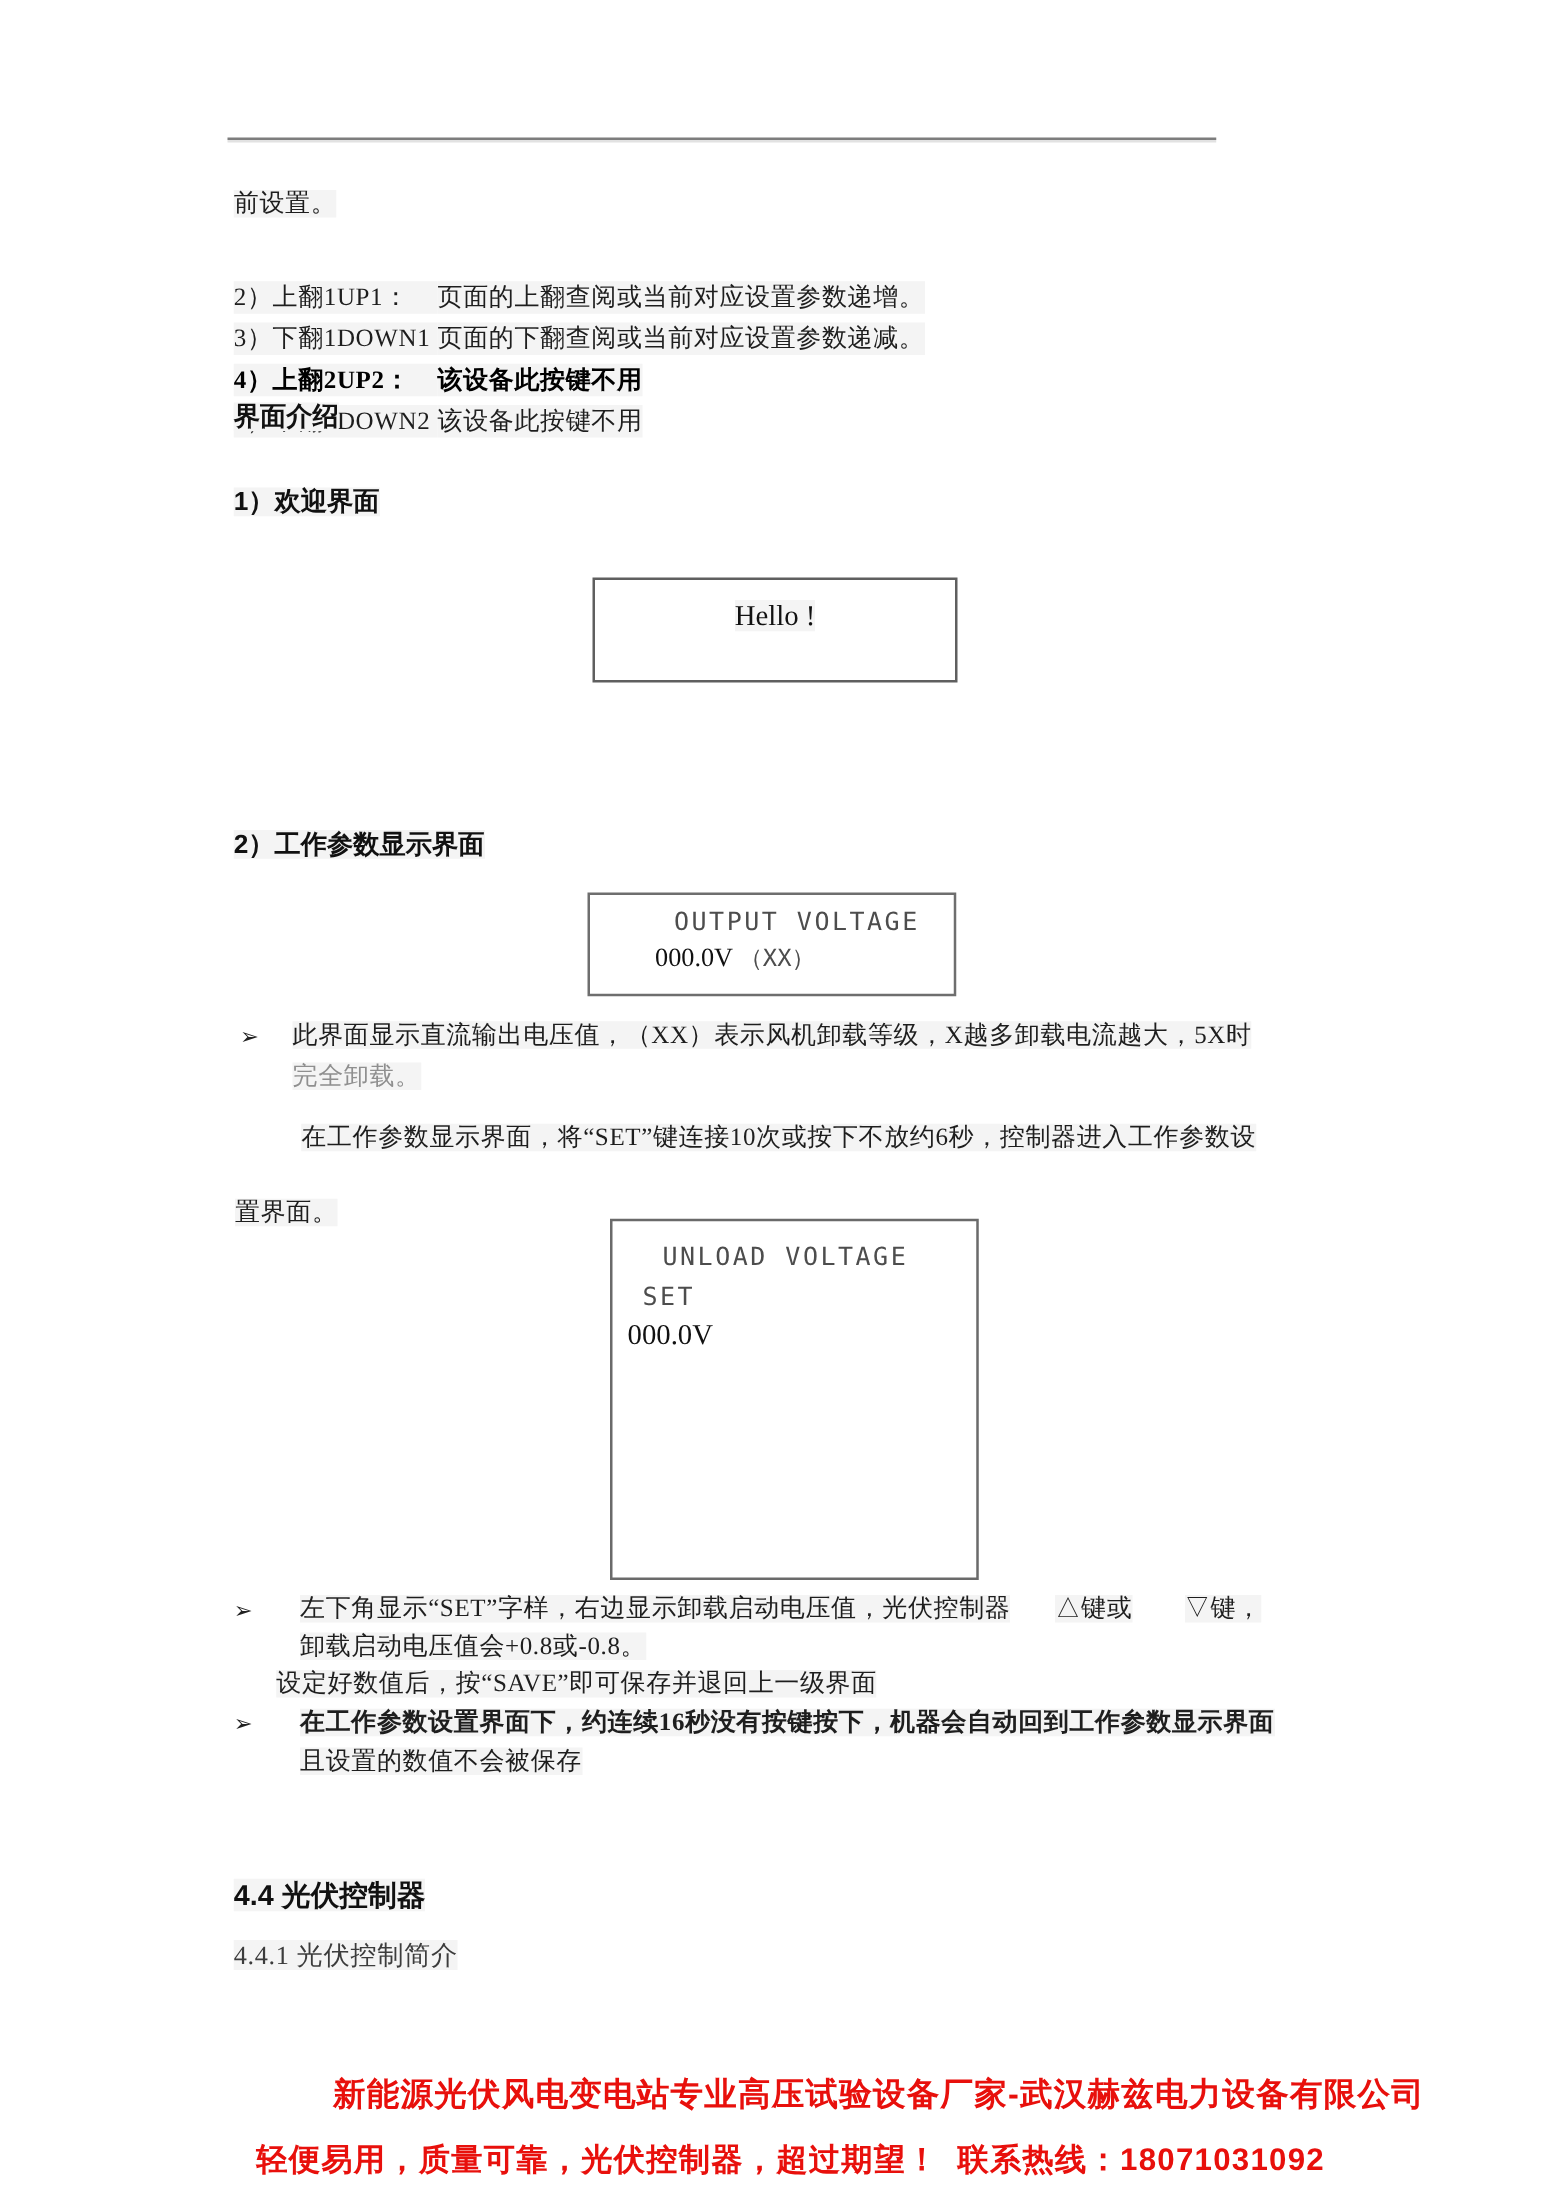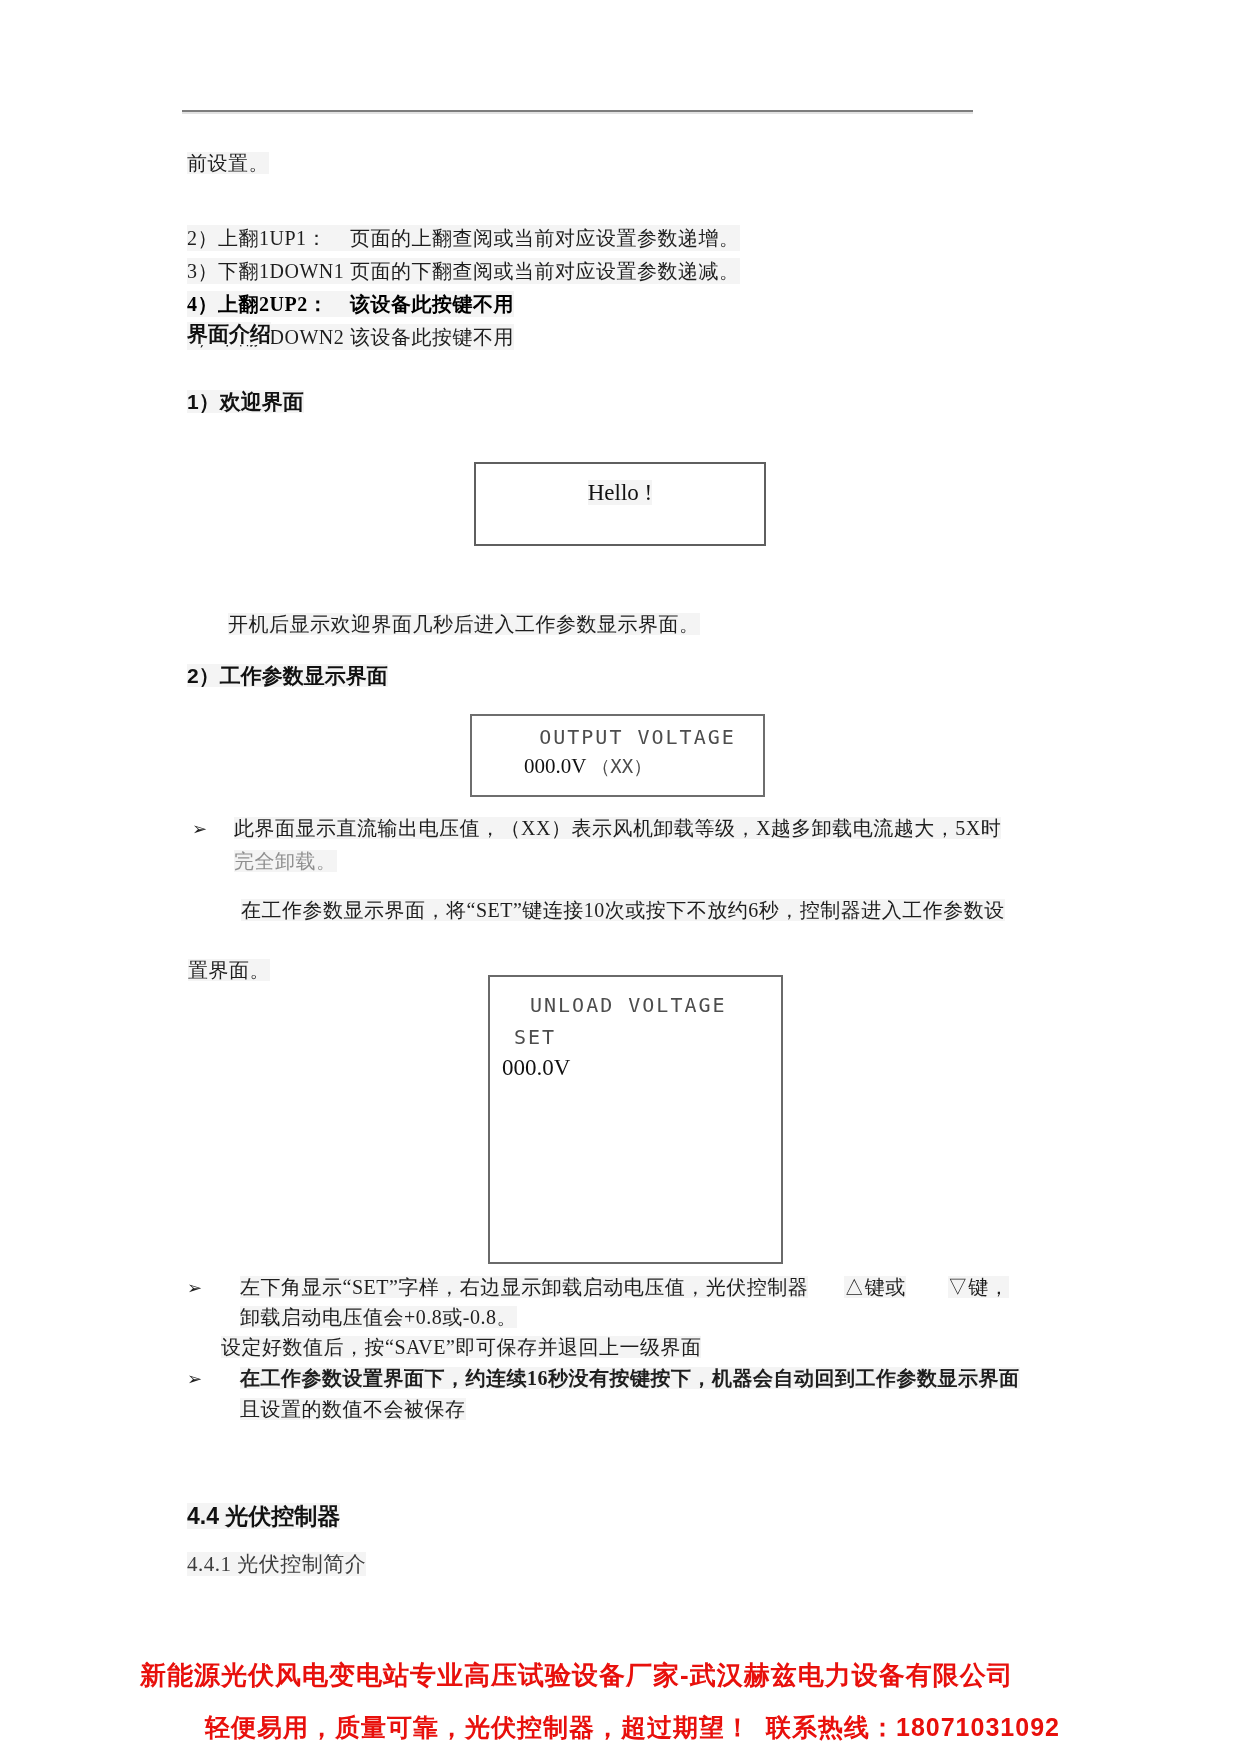--- a/index.html
+++ b/index.html
@@ -60,23 +60,20 @@
   <div class="abs heading" style="left:187px;top:388px;">
     <span class="hl">1）欢迎界面</span>
   </div>
 
   <div class="abs screen-box" style="left:474px;top:462px;width:288px;height:80px;border-color:#5f5f5f;">
     <div style="text-align:center;margin-top:16px;font-size:23px;color:#111;">
       <span class="hl">Hello !</span>
     </div>
   </div>
 
-  <div class="abs body-text" style="left:228px;top:611px;">
-    <span class="hl">开机后显示欢迎界面几秒后进入工作参数显示界面。</span>
-  </div>
 
   <div class="abs heading" style="left:187px;top:662px;">
     <span class="hl">2）工作参数显示界面</span>
   </div>
 
   <div class="abs screen-box" style="left:470px;top:714px;width:291px;height:79px;border-color:#6e6e6e;">
     <div class="mono" style="text-align:center;margin-top:9px;font-size:20px;letter-spacing:2px;margin-left:40px;">OUTPUT VOLTAGE</div>
     <div style="margin:5px 0 0 52px;font-size:21px;">
       <span class="serif-val">000.0V</span>
       <span class="mono" style="font-size:19px;">（XX）</span>
@@ -123,17 +120,17 @@
     <span class="hl">且设置的数值不会被保存</span>
   </div>
 
   <div class="abs heading" style="left:187px;top:1503px;font-size:23px;">
     <span class="hl">4.4 光伏控制器</span>
   </div>
   <div class="abs body-text" style="left:187px;top:1551px;color:#3c3c3c;font-size:21px;">
     <span class="hl">4.4.1 光伏控制简介</span>
   </div>
 
-  <div class="abs footer-line" style="left:140px;top:1658px;width:1000px;text-align:left;font-size:26px;letter-spacing:1px;">新能源光伏风电变电站专业高压试验设备厂家-武汉赫兹电力设备有限公司</div>
+  <div class="abs footer-line" style="left:140px;top:1658px;width:1000px;text-align:right;font-size:26px;letter-spacing:1px;">新能源光伏风电变电站专业高压试验设备厂家-武汉赫兹电力设备有限公司</div>
   <div class="abs footer-line" style="left:205px;top:1711px;font-size:25px;letter-spacing:1px;">轻便易用，质量可靠，光伏控制器，超过期望！</div>
   <div class="abs footer-line" style="left:766px;top:1711px;font-size:25px;letter-spacing:1px;">联系热线：18071031092</div>
 
 </div>
 
 </body></html>

